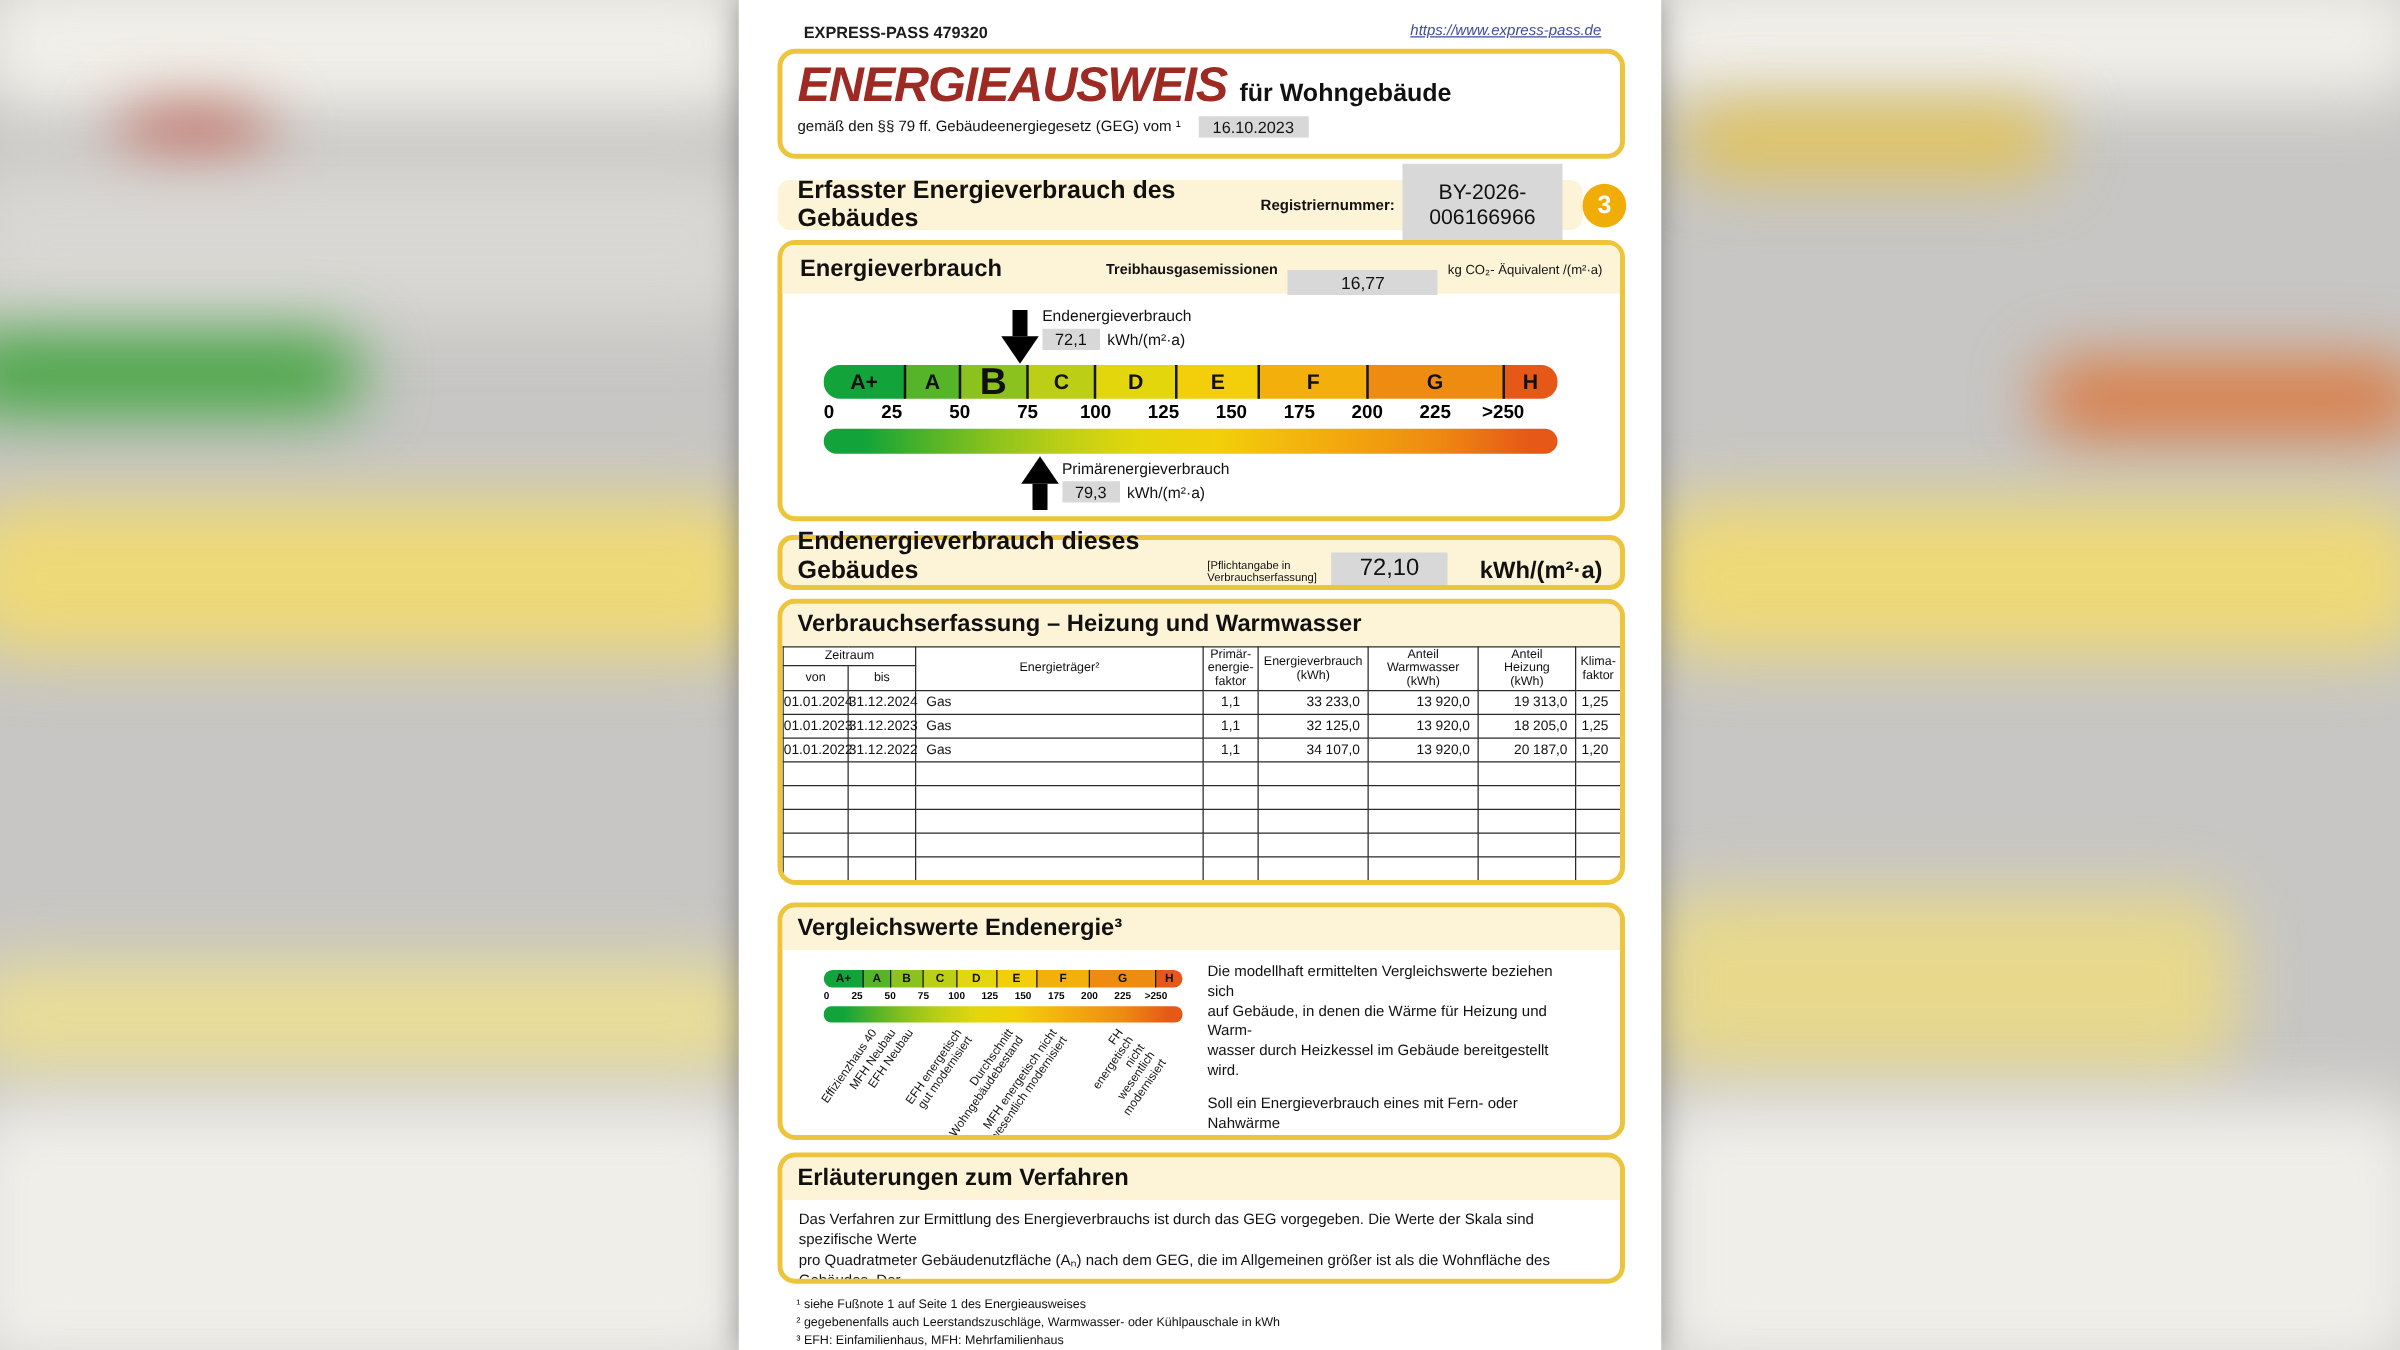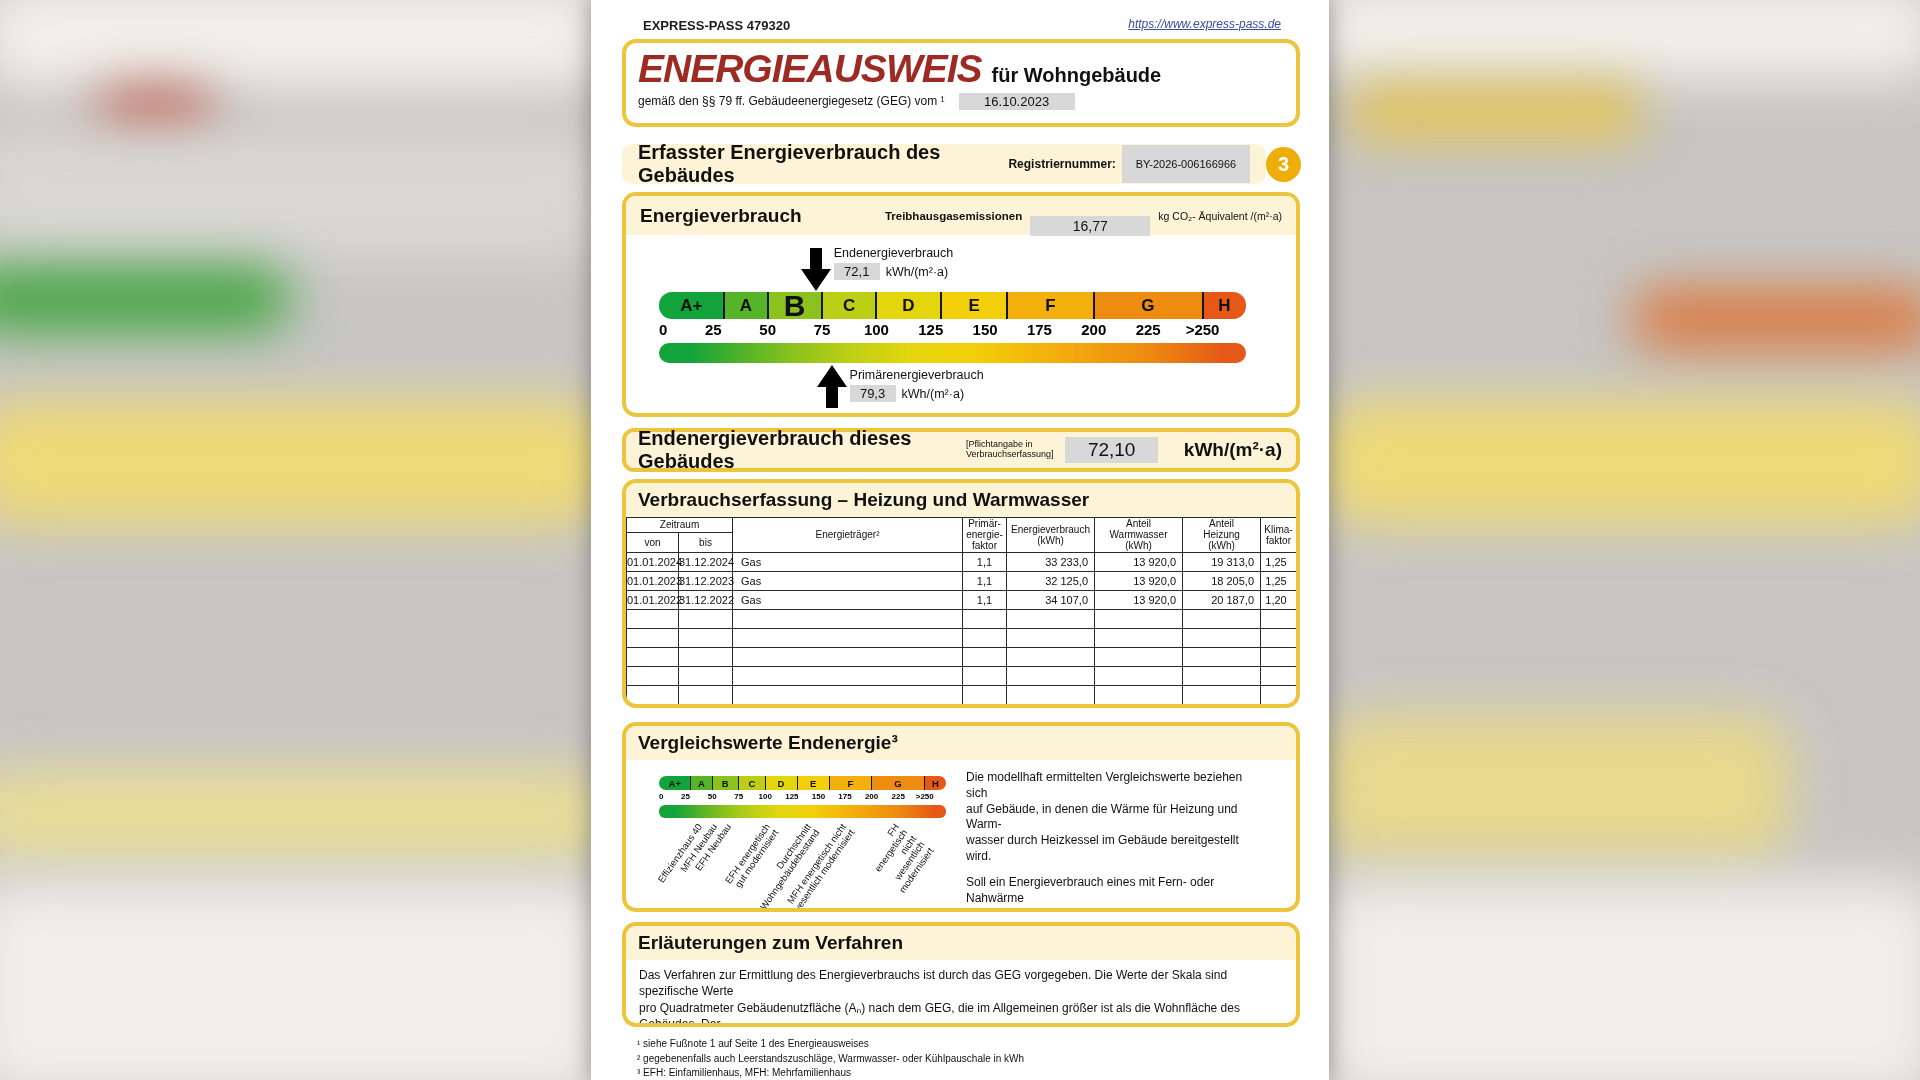--- a/index.html
+++ b/index.html
@@ -33,27 +33,27 @@
   .docref{position:absolute;left:52px;top:18px;font-size:13px;color:#1c1c1c;font-weight:bold;}
   .url{position:absolute;right:48px;top:17px;font-size:12px;font-style:italic;color:var(--link);text-decoration:underline;}
 
   .hbox{position:absolute;left:31px;top:39px;width:678px;height:88px;border:4px solid var(--gold);
         border-radius:14px;padding:6px 0 0 12px;background:#fff;}
   .hrow{display:flex;align-items:baseline;}
   .main-title{font-style:italic;font-weight:bold;font-size:39px;color:var(--red);letter-spacing:-1px;line-height:1.05;}
   .subtitle{font-weight:bold;font-size:20px;margin-left:10px;}
   .lawrow{margin-top:3px;font-size:12px;display:flex;align-items:center;}
   .field{background:var(--fieldgray);text-align:center;display:inline-block;}
-  .field.date{width:116px;margin-left:14px;font-size:13px;padding:1px 0;}
+  .field.date{width:88px;margin-left:14px;font-size:13px;padding:1px 0;}
 
   .banner{position:absolute;left:31px;top:144px;width:644px;height:40px;background:var(--cream);
           border-radius:10px;display:flex;align-items:center;padding:0 16px;}
   .banner-title{font-weight:bold;font-size:20px;}
   .reg-label{margin-left:auto;font-weight:bold;font-size:12px;}
-  .field.reg{width:140px;font-size:11px;padding:13px 0;margin-left:6px;}
+  .field.reg{width:140px;font-size:17px;padding:13px 0;margin-left:6px;}
   .badge{position:absolute;left:675px;top:147px;width:35px;height:35px;border-radius:50%;
          background:var(--badge);color:#fff;font-weight:bold;font-size:20px;
          display:flex;align-items:center;justify-content:center;}
 
   .ebox{position:absolute;left:31px;top:192px;width:678px;height:225px;border:4px solid var(--gold);border-radius:14px;background:#fff;}
   .strip{height:39px;background:var(--cream);display:flex;align-items:center;padding:0 14px;border-radius:9px 9px 0 0;}
   .strip-title{font-weight:bold;font-size:19px;}
   .ghg{margin-left:auto;display:flex;align-items:center;gap:8px;}
   .ghg-label{font-weight:bold;font-size:11.5px;}
   .ghg-val{width:120px;font-size:14px;padding:2px 0;margin-top:20px;}
@@ -74,21 +74,21 @@
   .class-bar{position:absolute;left:0;top:57px;width:100%;height:27px;border-radius:13px;}
   .divider{position:absolute;top:0;bottom:0;background:#151515;}
   .cls{position:absolute;top:50%;transform:translate(-50%,-50%);font-weight:bold;color:#101010;}
   #big-bar .cls{font-size:17px;} #big-bar .cls.big{font-size:30px;}
   .ticks{position:absolute;left:0;top:86px;width:100%;height:18px;}
   .tick{position:absolute;transform:translateX(-50%);font-size:15px;font-weight:600;color:#000;}
   .tick.first{transform:none;}
   .grad-bar{position:absolute;left:0;top:108px;width:100%;height:20px;border-radius:10px;}
 
   .endbanner{position:absolute;left:31px;top:428px;width:678px;height:44px;border:4px solid var(--gold);
-             border-radius:12px;background:var(--cream);display:flex;align-items:center;padding:0 12px;gap:12px;}
+             border-radius:12px;background:var(--cream);display:flex;align-items:flex-end;padding:0 12px;gap:12px;}
   .eb-title{font-size:20px;font-weight:bold;}
   .eb-note{font-size:9px;line-height:1.1;margin-left:6px;}
   .eb-val{width:112px;font-size:19px;padding:2px 0;margin-left:auto;}
   .eb-unit{font-size:19px;font-weight:bold;margin-left:14px;margin-right:2px;}
 
   .tbox{position:absolute;left:31px;top:479px;width:678px;height:229px;border:4px solid var(--gold);
         border-radius:14px;background:#fff;overflow:hidden;}
   .strip2{height:34px;background:var(--cream);display:flex;align-items:center;padding:0 12px;}
   .tbox table{width:670px;border-collapse:collapse;table-layout:fixed;font-size:11px;}
   .tbox th,.tbox td{border:1px solid #2a2a2a;padding:0;}

